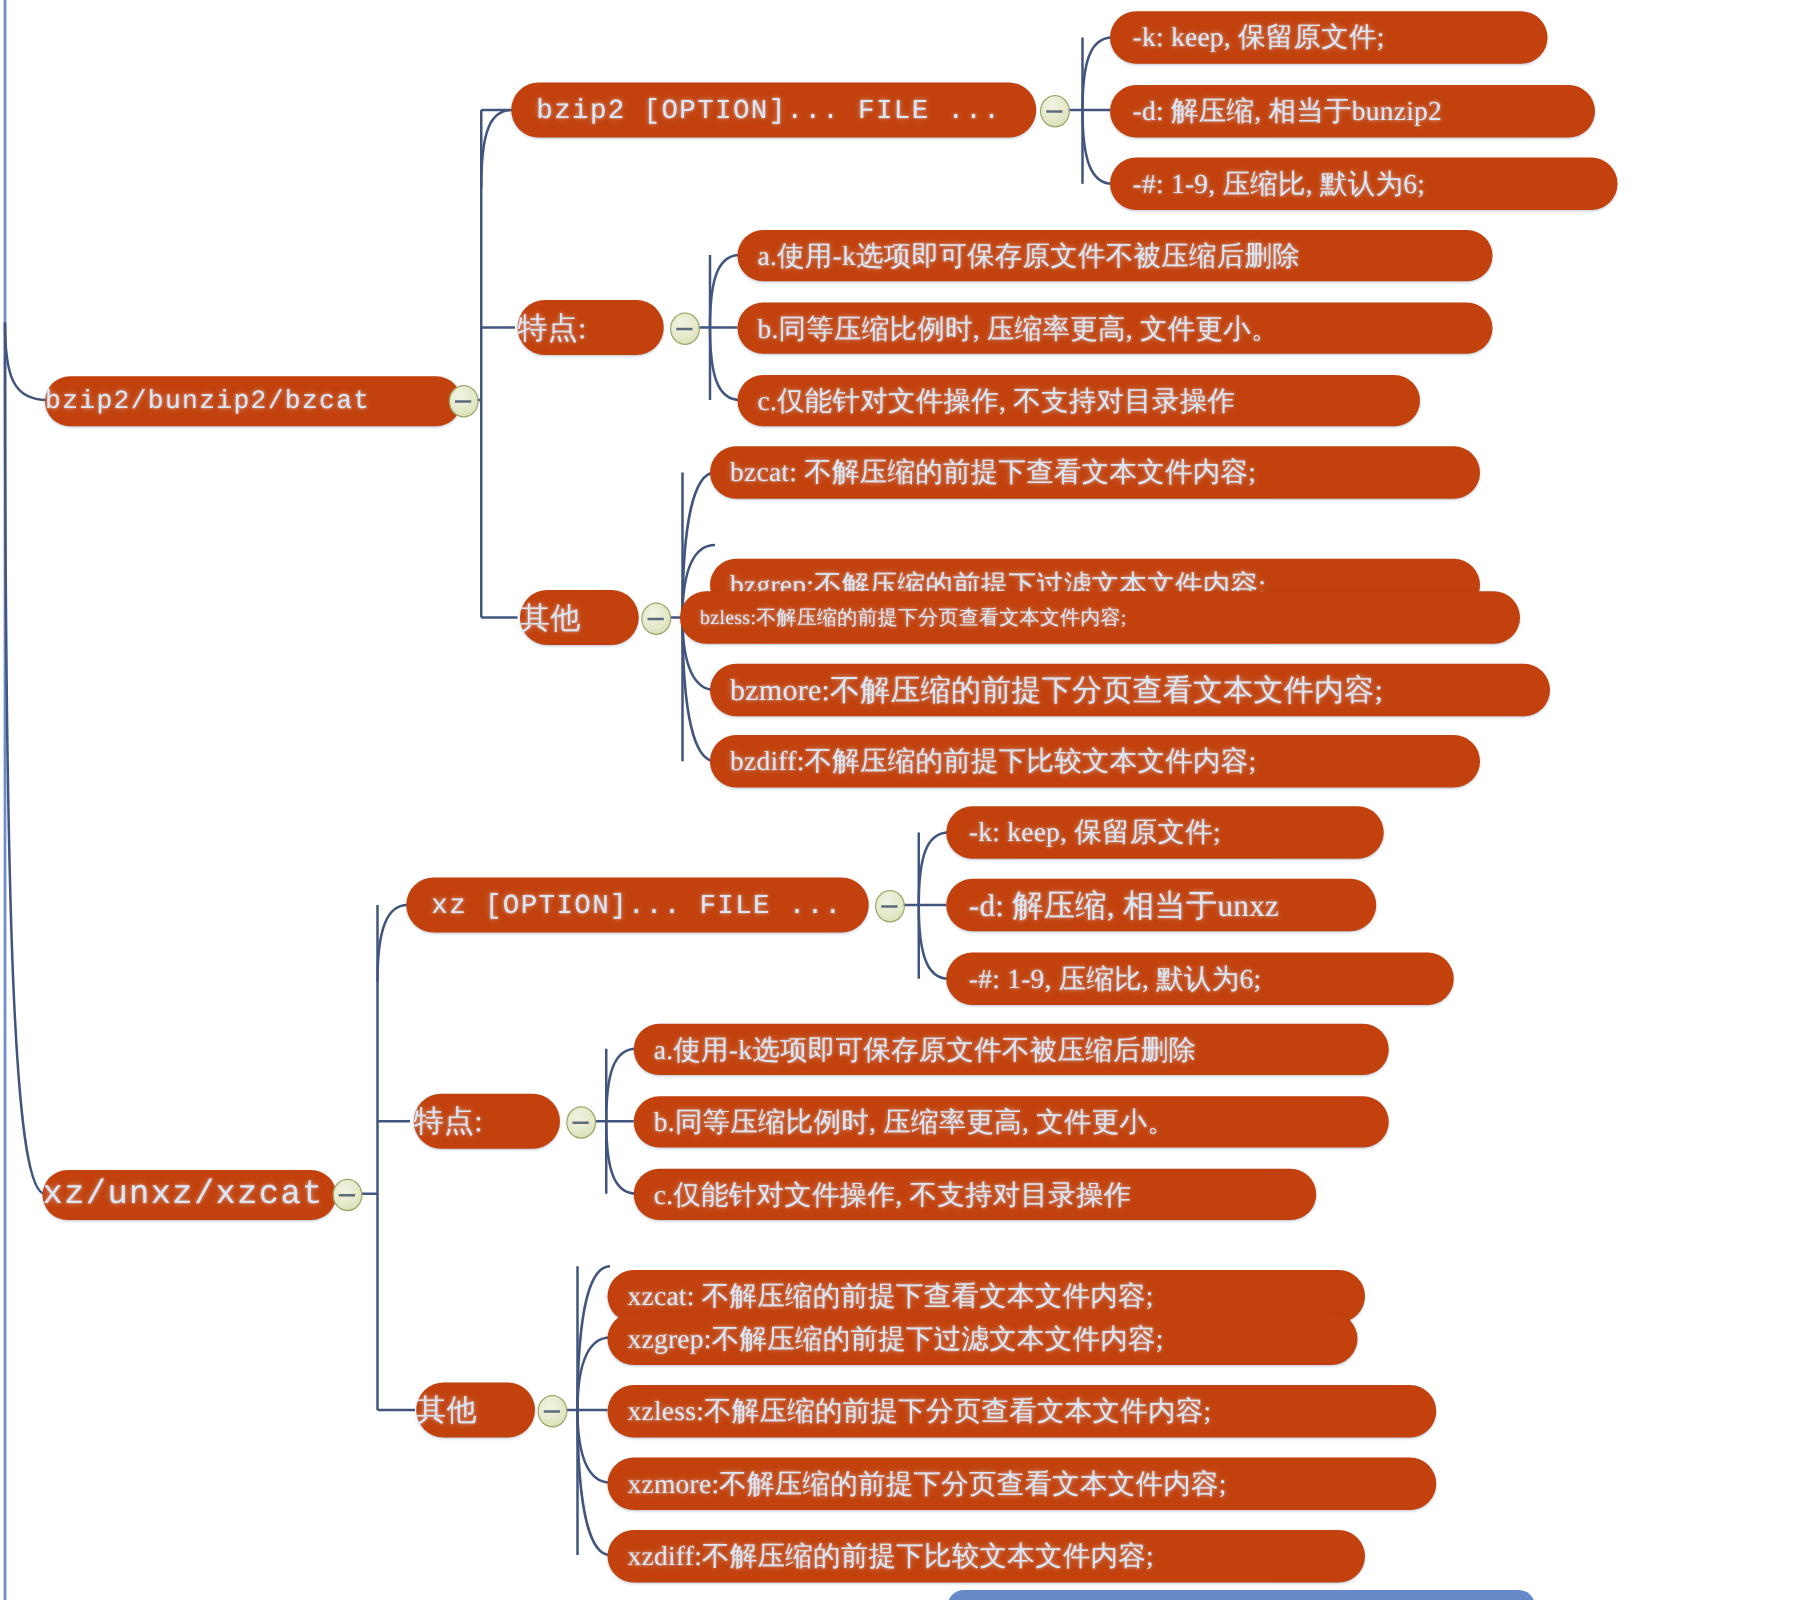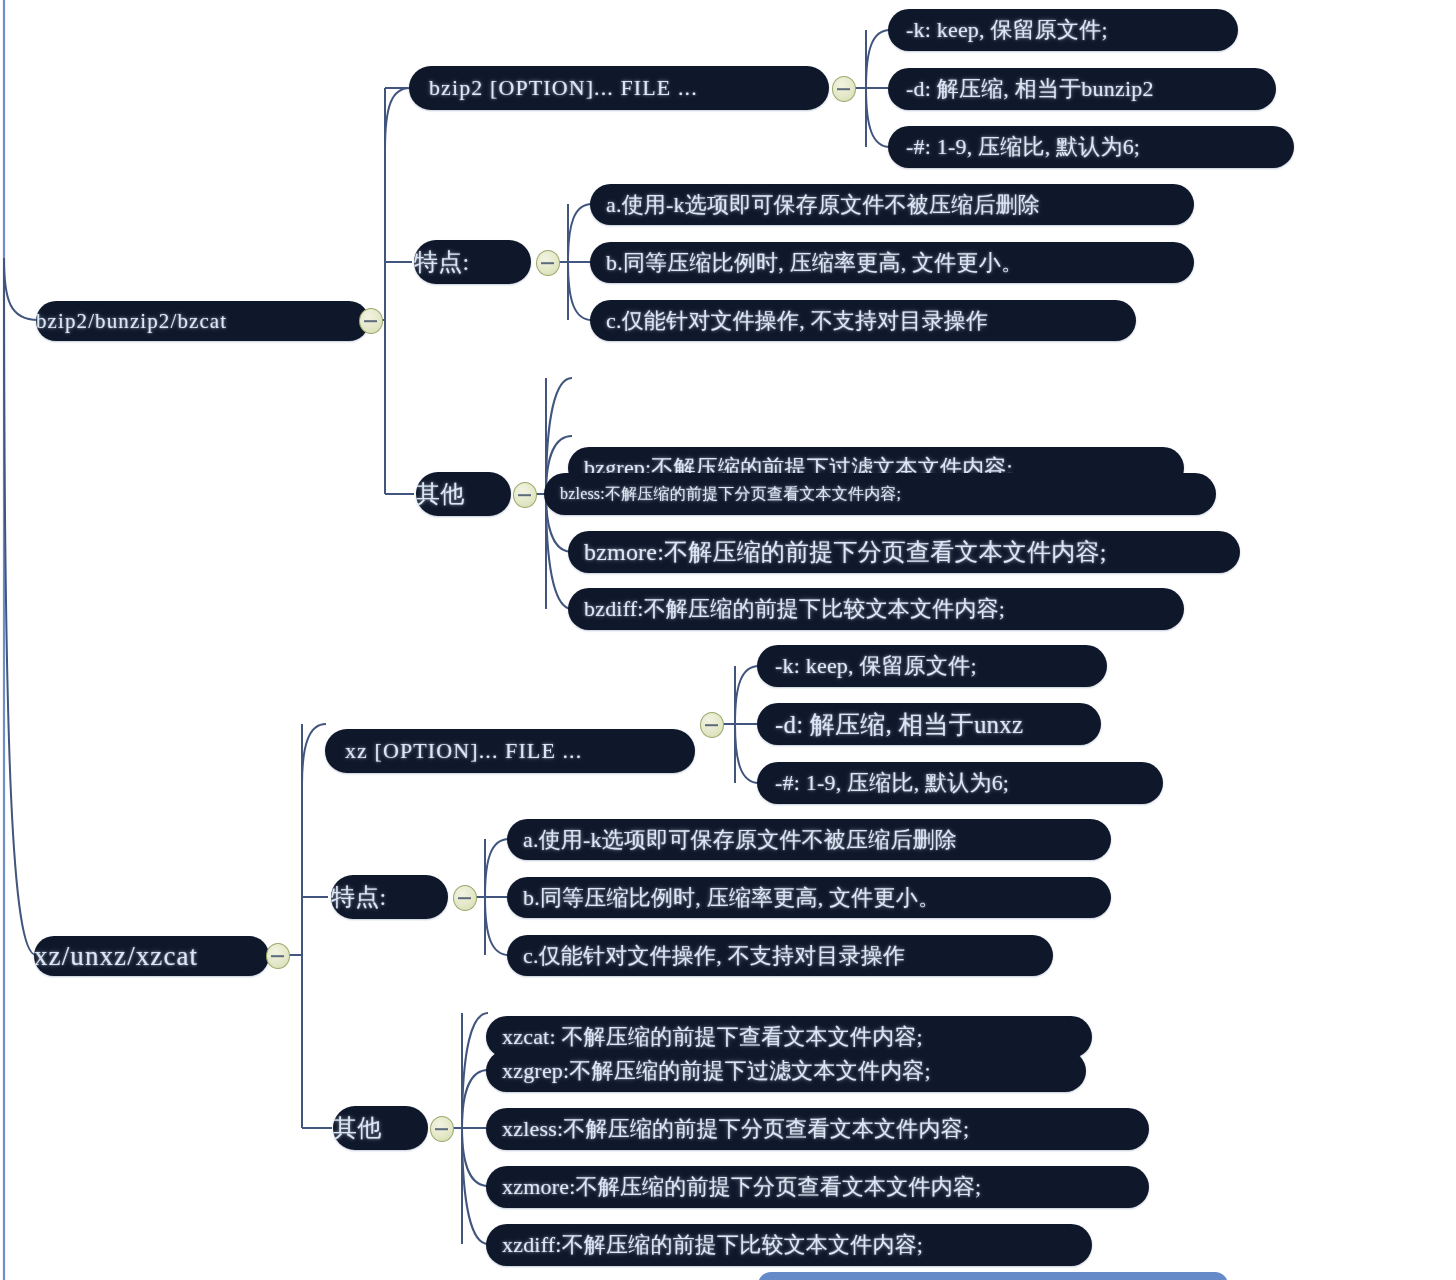--- a/index.html
+++ b/index.html
@@ -19,33 +19,33 @@
     position: absolute;
     left: 0;
     top: 0;
     width: 1456px;
     height: 1280px;
     pointer-events: none;
   }
   .node {
     position: absolute;
     box-sizing: border-box;
-    background: #0f172a;
+    background: #c2410c;
     color: #dbe7f7;
     border-radius: 999px;
     display: flex;
     align-items: center;
     white-space: nowrap;
     text-shadow: 0 0 2px rgba(255,255,255,0.55), 0 0 5px rgba(210,228,250,0.45);
     box-shadow: 0 1px 2px rgba(40,70,120,0.28);
     letter-spacing: 0.2px;
     z-index: 3;
   }
   .node.mono {
-    font-family: Liberation Serif, serif;
+    font-family: Liberation Mono, monospace;
     letter-spacing: 1.1px;
   }
   .node-label {
     display: block;
     width: 100%;
   }
   .node.center { justify-content: center; }
   .toggle {
     position: absolute;
     width: 22px;
@@ -169,39 +169,42 @@
   </div>
   <div class="node" style="left:590px; top:300px; height:41px; width:546px; font-size:22px; padding-left:16px;">
     <span class="node-label">c.仅能针对文件操作, 不支持对目录操作</span>
   </div>
 
   <div class="node center" style="left:416px; top:472px; height:44px; width:95px; font-size:24px;">
     <span class="node-label">其他</span>
   </div>
   <div class="toggle" style="left:513px; top:482px;"></div>
 
+  <div class="node" style="left:568px; top:357px; height:42px; width:616px; font-size:22px; padding-left:16px;">
+    <span class="node-label">bzcat: 不解压缩的前提下查看文本文件内容;</span>
+  </div>
   <div class="node" style="left:568px; top:415px; height:42px; width:616px; font-size:22px; padding-left:16px;margin-top:32px;">
     <span class="node-label">bzgrep:不解压缩的前提下过滤文本文件内容;</span>
   </div>
   <div class="node" style="left:544px; top:473px; height:42px; width:672px; font-size:16px; padding-left:16px;">
     <span class="node-label">bzless:不解压缩的前提下分页查看文本文件内容;</span>
   </div>
   <div class="node" style="left:568px; top:531px; height:42px; width:672px; font-size:24px; padding-left:16px;">
     <span class="node-label">bzmore:不解压缩的前提下分页查看文本文件内容;</span>
   </div>
   <div class="node" style="left:568px; top:588px; height:42px; width:616px; font-size:22px; padding-left:16px;">
     <span class="node-label">bzdiff:不解压缩的前提下比较文本文件内容;</span>
   </div>
 
   <div class="node mono center" style="left:34px; top:936px; height:40px; width:235px; font-size:27px;">
     <span class="node-label">xz/unxz/xzcat</span>
   </div>
   <div class="toggle" style="left:266px; top:943px;"></div>
 
-  <div class="node mono" style="left:325px; top:702px; height:44px; width:370px; font-size:22px; padding-left:20px;margin-top:27px;">
+  <div class="node mono" style="left:325px; top:702px; height:44px; width:370px; font-size:22px; padding-left:20px;">
     <span class="node-label">xz [OPTION]... FILE ...</span>
   </div>
   <div class="toggle" style="left:700px; top:712px;"></div>
 
   <div class="node" style="left:757px; top:645px; height:42px; width:350px; font-size:22px; padding-left:18px;">
     <span class="node-label">-k: keep, 保留原文件;</span>
   </div>
   <div class="node" style="left:757px; top:703px; height:42px; width:344px; font-size:25px; padding-left:18px;">
     <span class="node-label">-d: 解压缩, 相当于unxz</span>
   </div>

